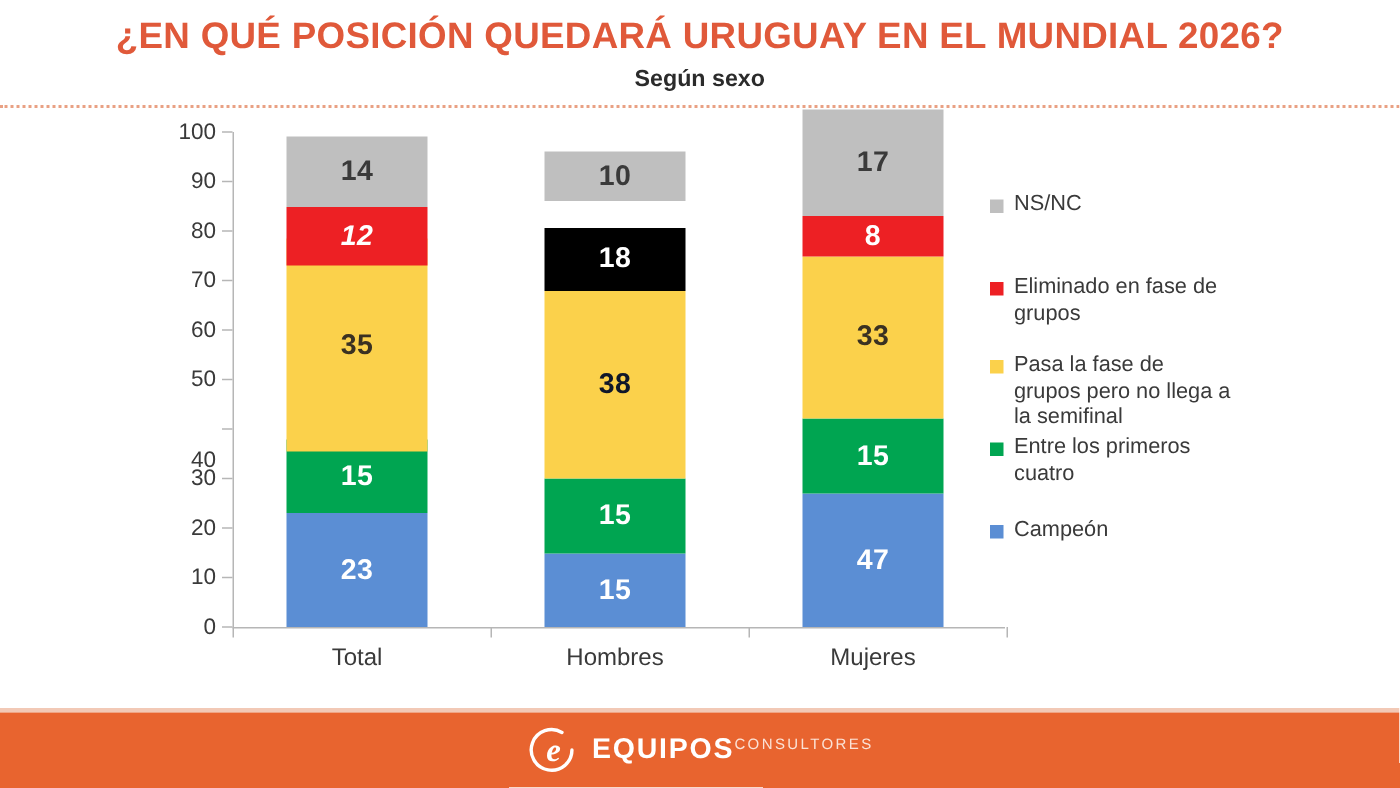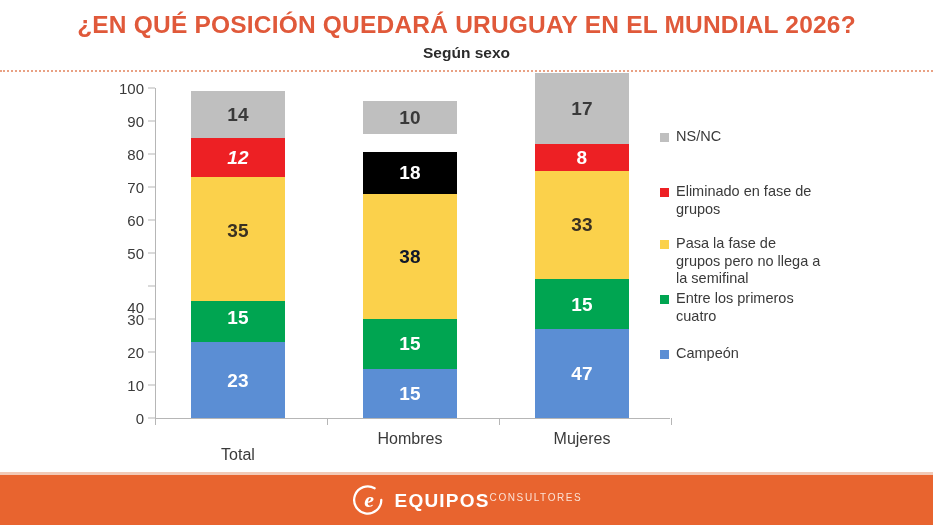--- a/index.html
+++ b/index.html
@@ -321,21 +321,21 @@
         </div>
         <div class="seg" style="height: 26.4px; bottom: 247.5px; background: rgb(237, 32, 36);">
           <span class="seg-label" style="color: rgb(255, 255, 255);">8</span>
         </div>
         <div class="seg" style="height: 71px; bottom: 273.9px; background: rgb(191, 191, 191);">
           <span class="seg-label" style="color: rgb(58, 58, 58);">17</span>
         </div>
       </div>
     </div>
   <div id="cat-labels">
-      <div class="cat-label" style="left: 158px; margin-top: 16px;">Total</div>
+      <div class="cat-label" style="left: 158px;">Total</div>
       <div class="cat-label" style="left: 330px;">Hombres</div>
       <div class="cat-label" style="left: 502px;">Mujeres</div>
     </div>
 </div>
 
 <div class="legend" id="legend">
     <div class="legend-item" style="top: 48px;">
       <span class="legend-swatch" style="background: rgb(191, 191, 191);"></span>
       <span class="legend-text">NS/NC</span>
     </div>

